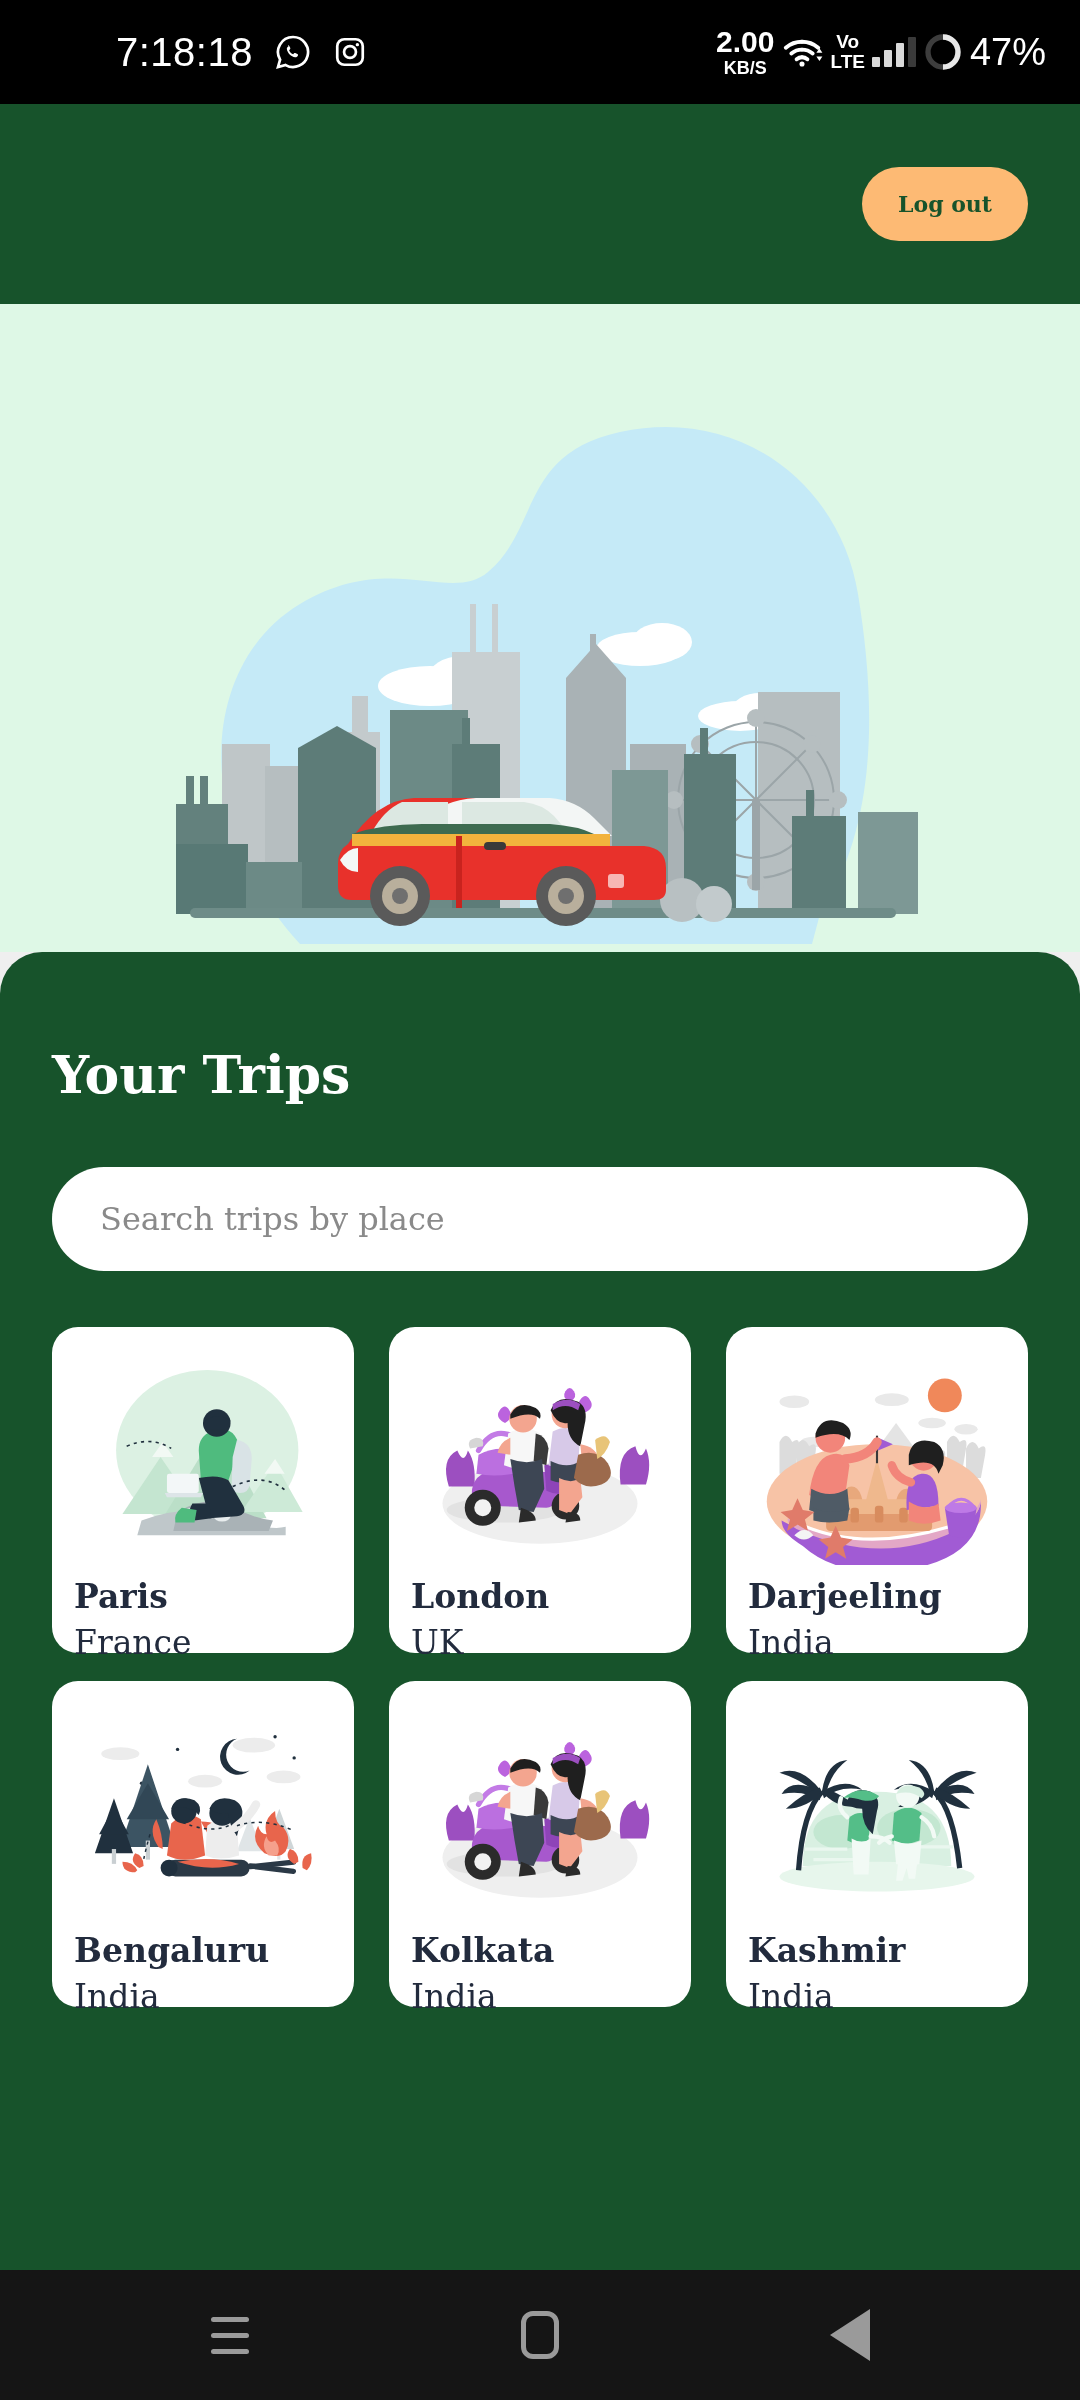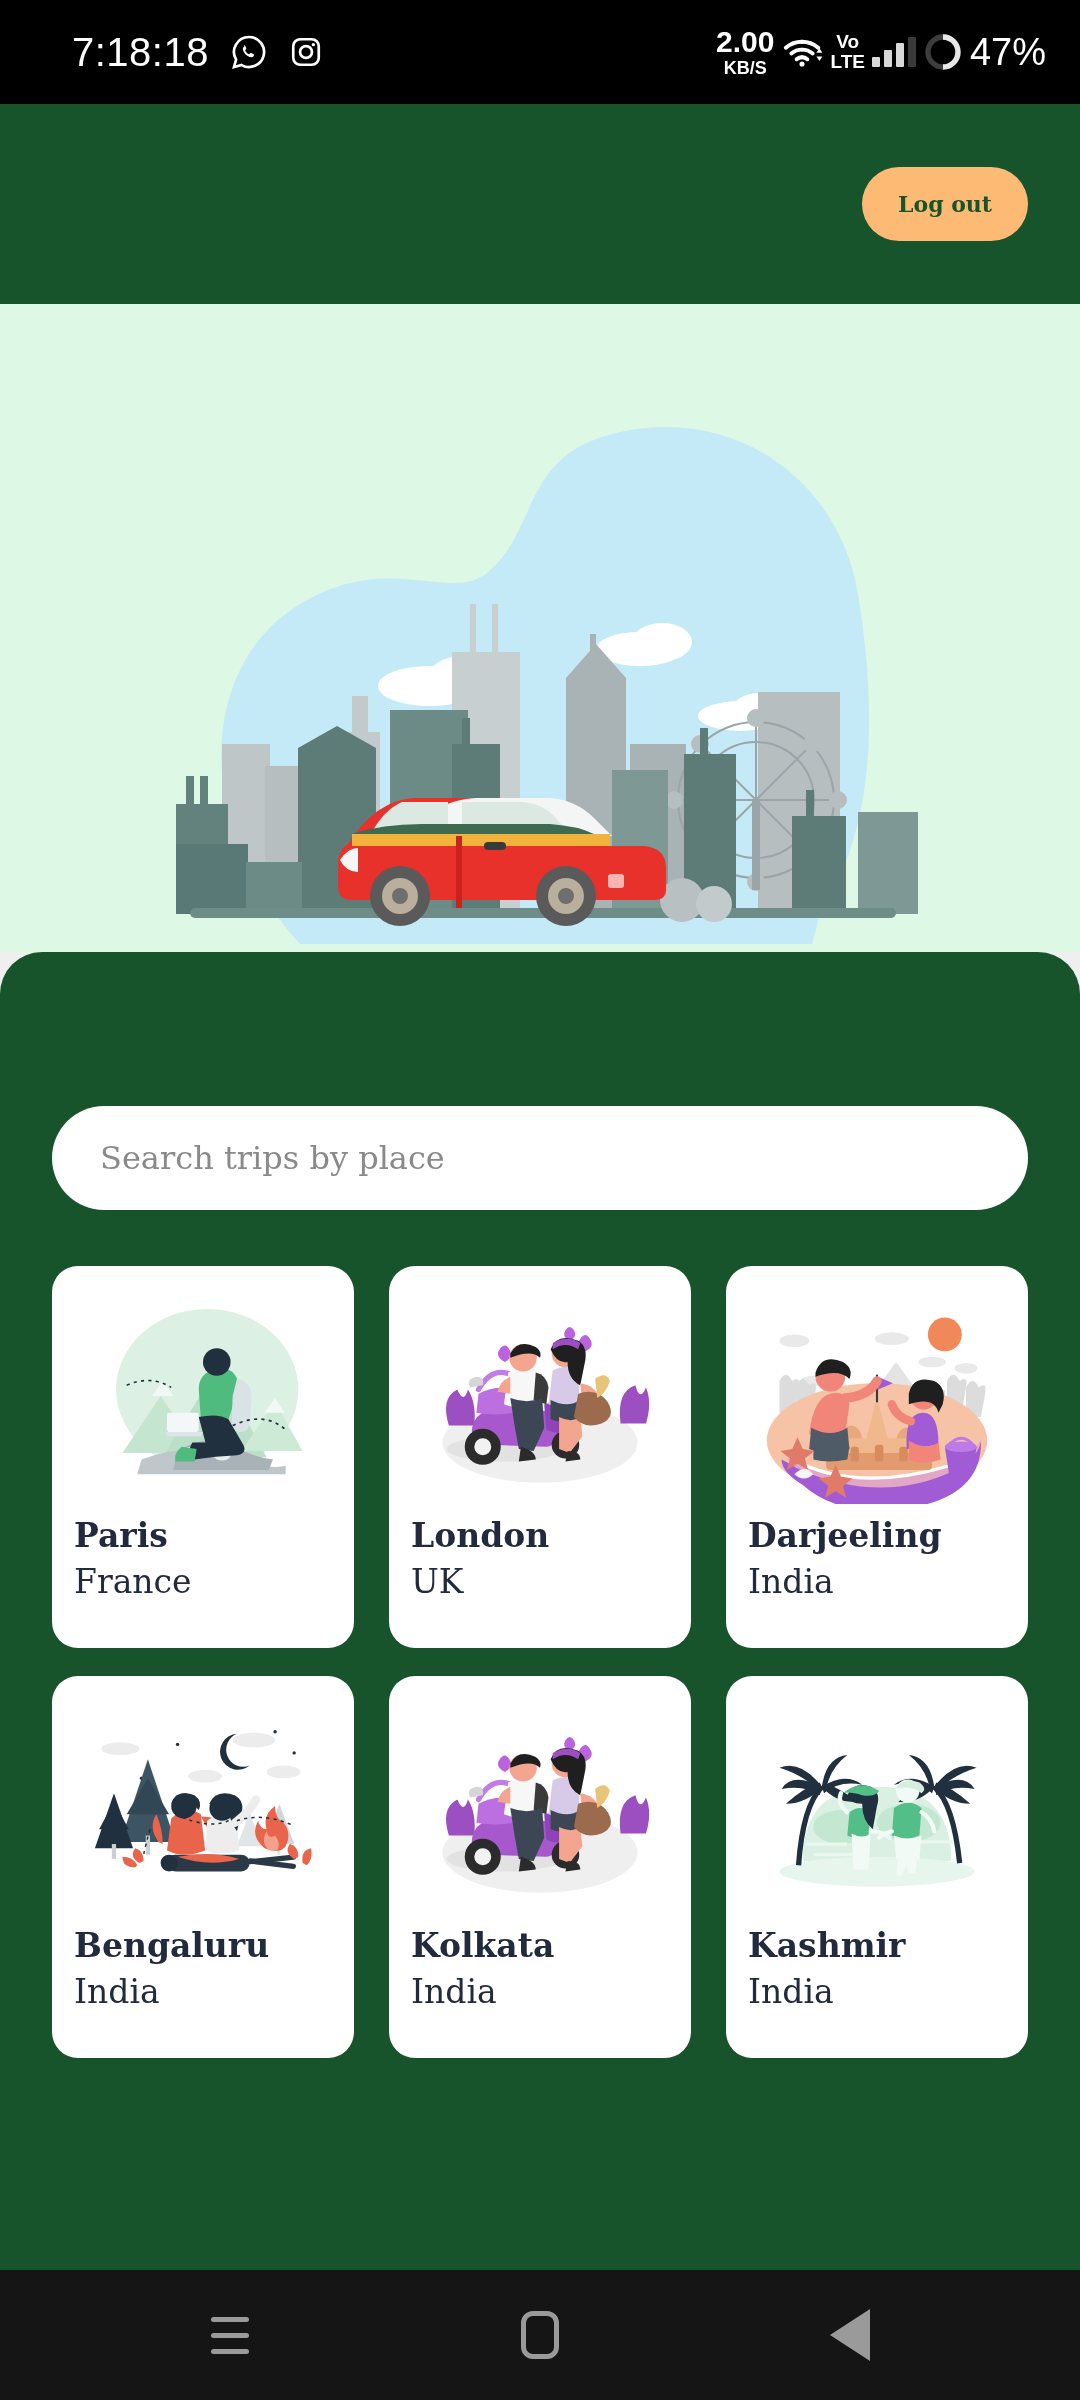--- a/index.html
+++ b/index.html
@@ -10,21 +10,21 @@
     overflow: hidden;
   }
   .phone { position: relative; width: 1080px; height: 2400px; background: #EFEFEF; }
 
   
   .statusbar {
     position: absolute; top: 0; left: 0; width: 1080px; height: 104px;
     background: #000; color: #fff;
     display: flex; align-items: center;
   }
-  .sb-left { display: flex; align-items: center; gap: 22px; margin-left: 72px; }
+  .sb-left { display: flex; align-items: center; gap: 22px; margin-left: 116px; }
   .sb-clock { font-family: "Liberation Sans", sans-serif; font-size: 40px; letter-spacing: .5px; }
   .sb-icon { display: inline-flex; align-items: center; justify-content: center; }
   .sb-right { display: flex; align-items: center; gap: 7px; margin-left: auto; margin-right: 34px; }
   .sb-kbs { display: flex; flex-direction: column; align-items: center; line-height: 1; font-family: "Liberation Sans", sans-serif; }
   .sb-kbs .num { font-size: 30px; font-weight: 700; }
   .sb-kbs .unit { font-size: 18px; font-weight: 700; margin-top: 2px; }
   .sb-volte { display: flex; flex-direction: column; align-items: center; line-height: 1.05;
               font-family: "Liberation Sans", sans-serif; font-size: 19px; font-weight: 700; }
   .sb-batt { font-family: "Liberation Sans", sans-serif; font-size: 38px; font-weight: 500; }
   .bars { display: flex; align-items: flex-end; gap: 4px; height: 30px; }
@@ -79,21 +79,21 @@
     font-family: "DejaVu Serif", serif; font-size: 32px; color: #333;
   }
   .search-input::placeholder { color: #8A8A8A; }
 
   
   .grid {
     margin-top: 56px; display: grid;
     grid-template-columns: repeat(3, 1fr); gap: 28px 35px;
   }
   .trip-card {
-    background: #FFFFFF; border-radius: 26px; height: 382px;
+    background: #FFFFFF; border-radius: 26px; height: 326px;
     padding: 26px 22px 22px; display: flex; flex-direction: column; cursor: pointer;
   }
   .trip-art { height: 212px; display: flex; align-items: center; justify-content: center; }
   .trip-art svg { width: 100%; height: 100%; }
   .trip-city {
     font-family: "DejaVu Serif", serif; font-weight: 700; font-size: 33px;
     color: #222B3D; line-height: 1.1; margin-top: 14px;
   }
   .trip-country {
     font-family: "DejaVu Serif", serif; font-weight: 400; font-size: 33px;
@@ -257,20 +257,21 @@
         <circle cx="566" cy="592" r="30" fill="#5A5A5A"></circle>
           <circle cx="566" cy="592" r="18" fill="#B9AF9C"></circle>
           <circle cx="566" cy="592" r="8" fill="#6F6F6F"></circle>
       </g>
     </svg>
   </div>
 
   <div class="panel">
 
     <div class="panel-head">
+      <div class="panel-title">Your Trips</div>
     </div>
 
     <div class="search-wrap">
       <input class="search-input" type="text" placeholder="Search trips by place" style="">
     </div>
 
     <div class="grid">
 
       <div class="trip-card">
         <div class="trip-art">

